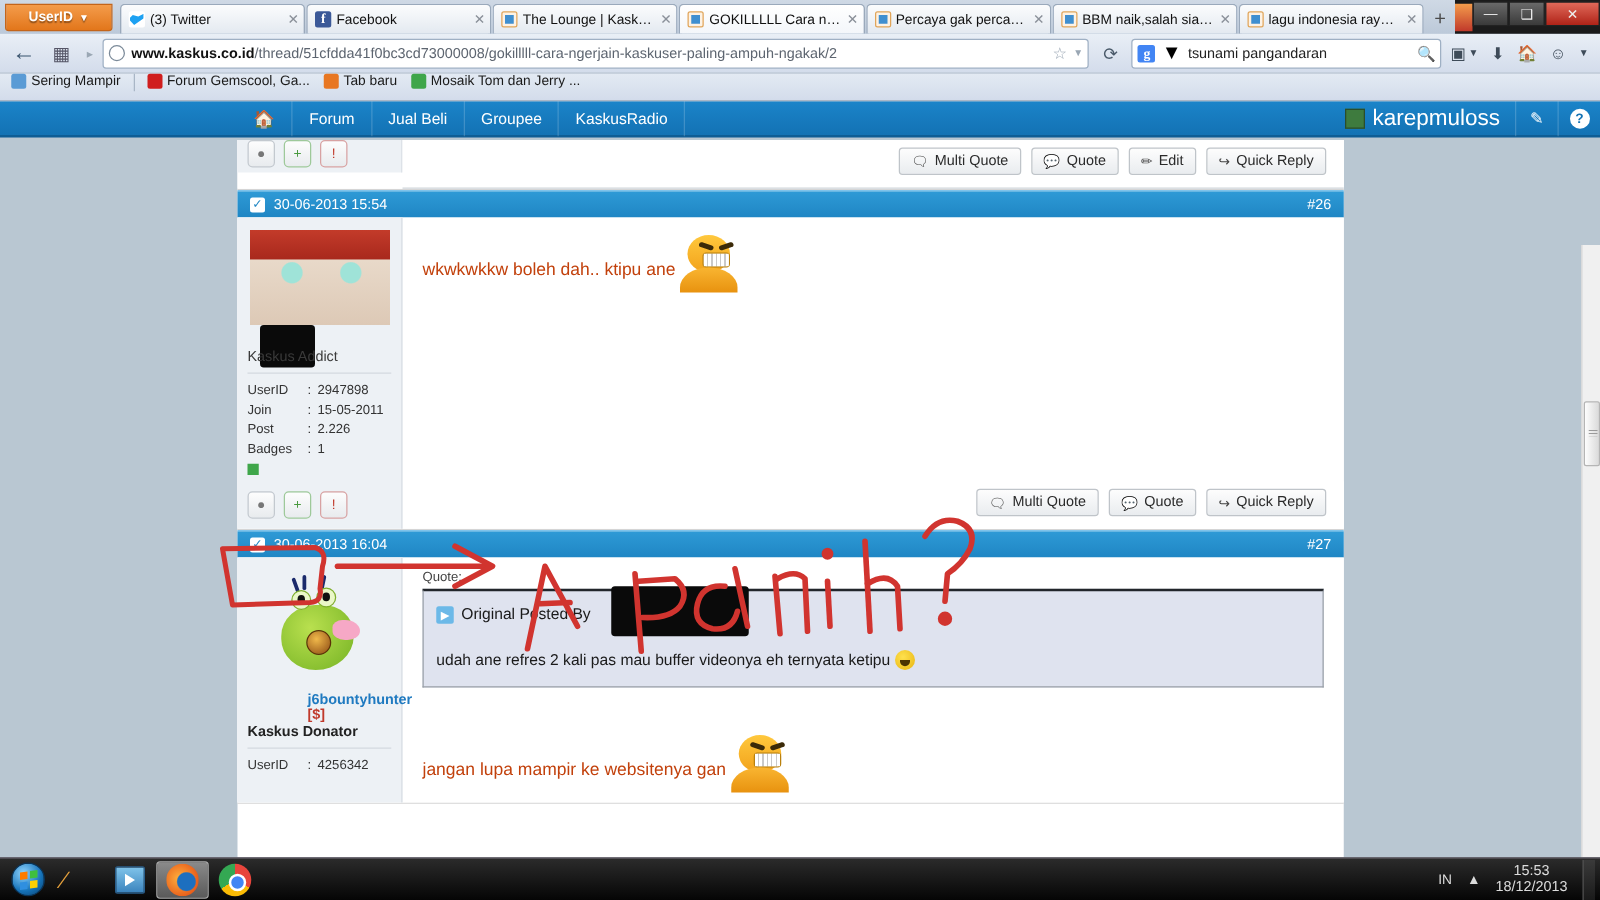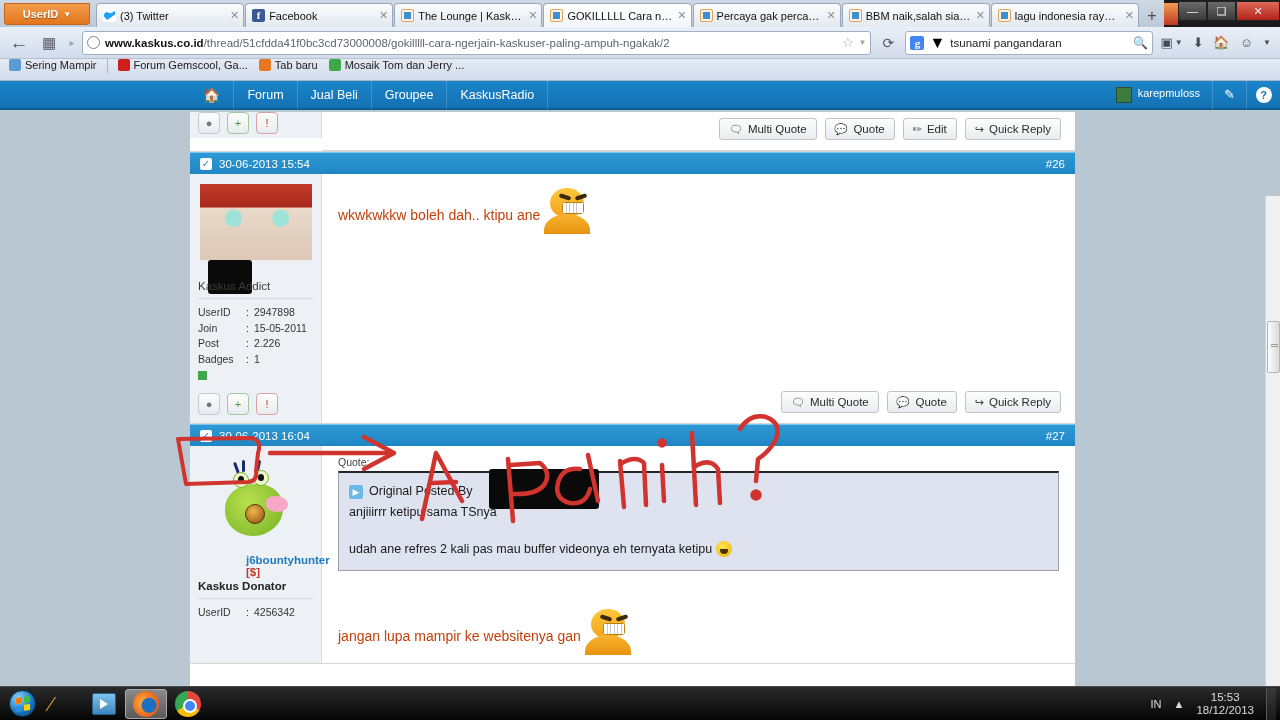--- a/index.html
+++ b/index.html
@@ -113,21 +113,21 @@
   .kaskus-nav {
     height:29px; background:linear-gradient(#1b84c9,#1372b4);
     display:flex; align-items:center; color:#fff; font-size:12.5px;
     border-bottom:2px solid #0e5d95;
   }
   .kn-spacer { width:190px; flex:0 0 auto; }
   .kn-item { padding:0 13px; height:29px; display:flex; align-items:center;
     border-right:1px solid rgba(255,255,255,.18); white-space:nowrap; }
   .kn-item.home { font-size:14px; }
   .kn-right { margin-left:auto; display:flex; align-items:center; height:29px; }
-  .kn-user { display:flex; align-items:flex-start; gap:6px; padding:0 12px; font-size:11px; }
+  .kn-user { display:flex; align-items:center; gap:6px; padding:0 12px; font-size:18px; }
   .kn-avatar { width:16px; height:16px; background:#3e7b3e; border:1px solid #2a4d2a; }
   .kn-icon { width:34px; height:29px; display:flex; align-items:center; justify-content:center;
     border-left:1px solid rgba(255,255,255,.18); font-size:13px; }
   .kn-icon .circleq { width:16px;height:16px;border-radius:50%;background:#fff;color:#1372b4;
     font-size:11px;font-weight:bold;line-height:16px;text-align:center; }
 
   
   .thread { position:absolute; left:190px; top:31px; width:885px; bottom:0; background:#fff; }
   .pageframe-left { position:absolute; left:0; top:31px; width:190px; bottom:0; background:#b9c7d2; }
   .pageframe-right { position:absolute; left:1075px; top:31px; right:0; bottom:0; background:#b9c7d2; }
@@ -536,21 +536,20 @@
             </div>
           </div>
           <div class="postcontent" style="padding-top:10px">
             <div class="quotelabel">Quote:</div>
             <div class="quotebox">
               <div class="opby">
                 <span class="playicon">▶</span>
                 <span>Original Posted By</span>
                 <span class="redact" style="left:140px;top:-12px;width:110px;height:40px"></span>
               </div>
-              <div>anjiiirrr ketipu sama TSnya</div>
               <div style="height:16px"></div>
               <div><span>udah ane refres 2 kali pas mau buffer videonya eh ternyata ketipu</span> <span class="emo-sm"></span></div>
             </div>
             <div class="ptext" style="margin-top:38px">
               <span>jangan lupa mampir ke websitenya gan</span>
               <span class="emo">
                 <span class="emo-head">
                   <span class="emo-brow l"></span>
                   <span class="emo-brow r"></span>
                   <span class="emo-mouth">

